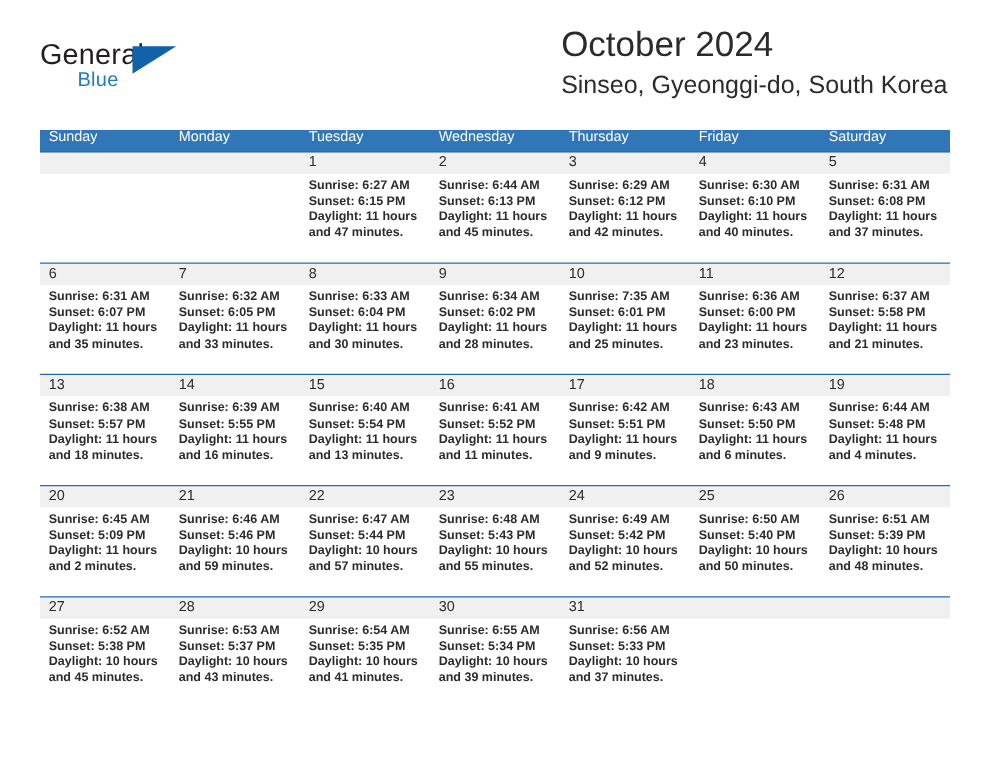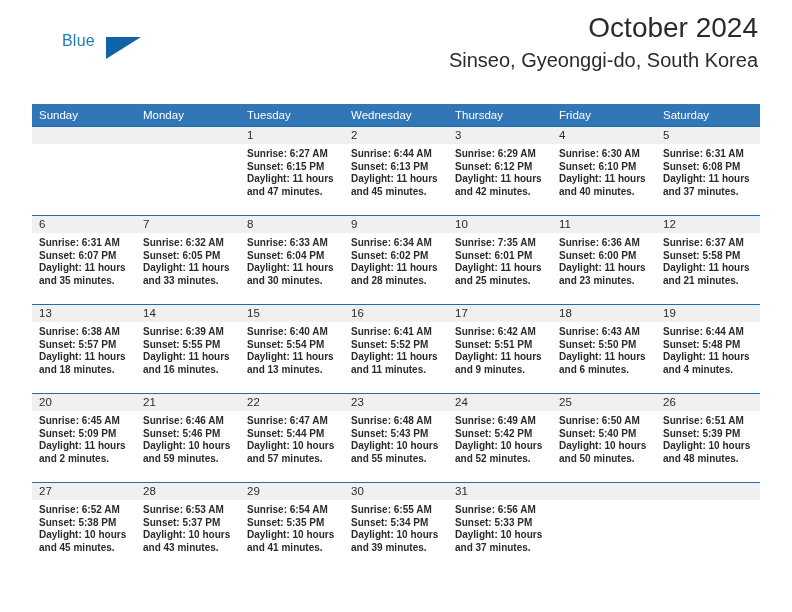--- a/index.html
+++ b/index.html
@@ -56,22 +56,22 @@
     left: 74px;
     top: 5px;
     width: 0;
     height: 0;
     border-left: 35px solid #1162a8;
     border-bottom: 22px solid transparent;
   }
   .title-block {
     position: absolute;
     right: 34px;
-    top: 12px;
-    text-align: right;
+    top: 20px;
+    text-align: left;
   }
   .cal-title {
     font-size: 28px;
     color: #2b2b2b;
     line-height: 32px;
     font-weight: normal;
     white-space: nowrap;
   }
   .cal-subtitle {
     font-size: 20px;
@@ -94,21 +94,21 @@
     width: 728px;
   }
   table.cal col { width: 104px; }
 
   thead th {
     background: #3177b8;
     color: #ffffff;
     font-size: 11.5px;
     font-weight: normal;
     text-align: left;
-    padding: 5px 0 5px 7px;
+    padding: 0 0 5px 7px;
     height: 11px;
     line-height: 12px;
     border: none;
   }
 
   tbody td {
     vertical-align: top;
     padding: 0;
     border: none;
     border-top: 1.4px solid #1f6cb0;
@@ -137,20 +137,21 @@
   .cell-empty .daynum-band { color: transparent; }
 </style>
 </head>
 <body>
 
 <div id="page">
 
   <div class="header">
 
     <div class="logo">
+      <div class="logo-row1">General</div>
       <div class="logo-triangle"></div>
       <div class="logo-row2">Blue</div>
     </div>
 
     <div class="title-block">
       <div class="cal-title">October 2024</div>
       <div class="cal-subtitle">Sinseo, Gyeonggi-do, South Korea</div>
     </div>
 
   </div>

